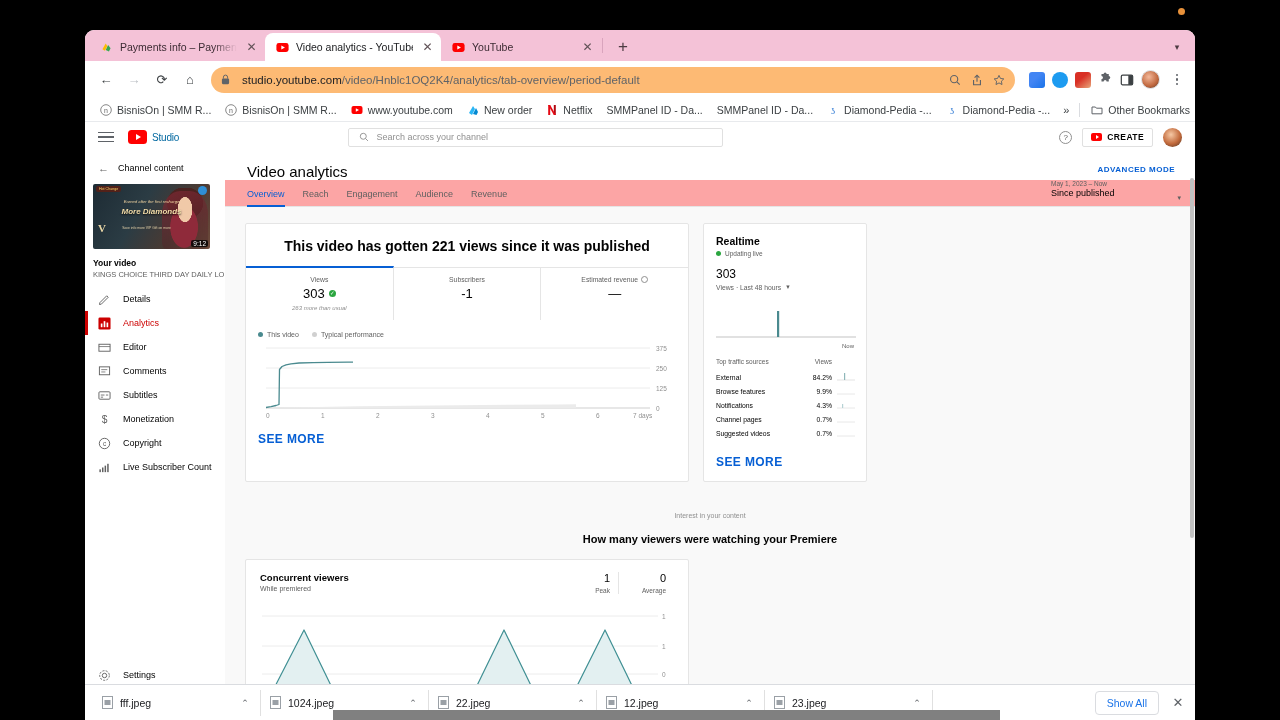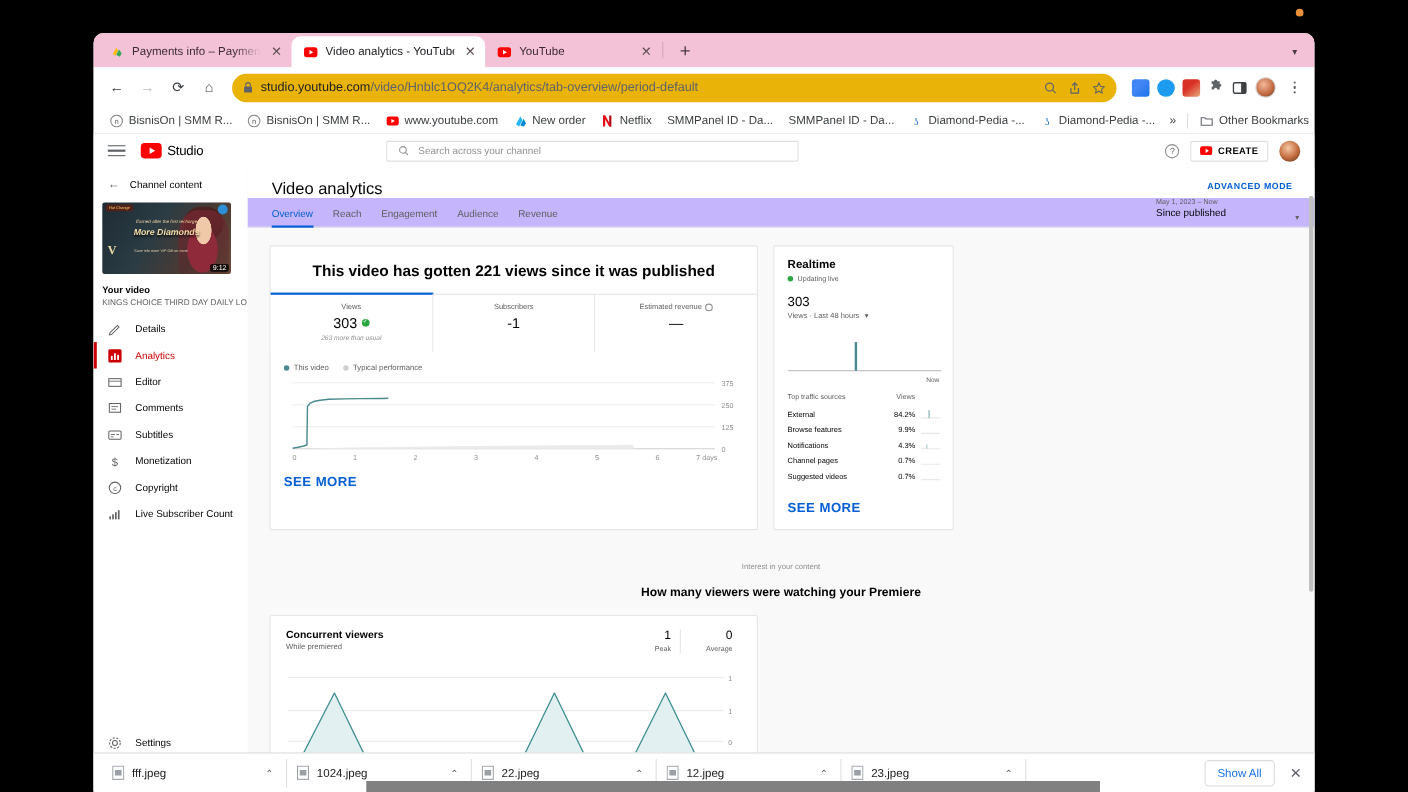--- a/index.html
+++ b/index.html
@@ -66,23 +66,23 @@
     height: 37px; background: #fff;
     display: flex; align-items: center; padding: 0 8px; gap: 2px;
   }
   .nav-btn {
     width: 26px; height: 26px; border-radius: 50%;
     display: flex; align-items: center; justify-content: center;
     color: #3c4043; font-size: 13px; flex: 0 0 26px;
   }
   .nav-btn.disabled { color: #bdc1c6; }
   .omnibox {
-    flex: 1 1 auto; height: 26px; background: #eab308;
+    flex: 1 1 auto; height: 26px; background: #fdba74;
     border-radius: 14px; margin: 0 6px;
-    display: flex; align-items: center; padding: 0 10px; gap: 7px;
+    display: flex; align-items: center; padding: 0 10px; gap: 12px;
     position: relative;
   }
   .omnibox .lock { width: 9px; height: 11px; flex: 0 0 9px; }
   .url { font-size: 11.5px; color: #5f6368; white-space: nowrap; }
   .url b { color: #202124; font-weight: 400; }
   .omni-actions { display: flex; align-items: center; gap: 10px; margin-left: auto; }
   .omni-ic { color: #5f6368; display: flex; align-items: center; }
   .ext-icons { display: flex; align-items: center; gap: 7px; padding-left: 6px; }
   .ext { width: 16px; height: 16px; border-radius: 3px; flex: 0 0 16px; }
   .ext.e1 { background: linear-gradient(135deg,#4285f4 40%, #1a73e8); }
@@ -123,21 +123,21 @@
   .brand { display: flex; align-items: center; gap: 5px; margin-left: 14px; }
   .yt-logo {
     width: 19px; height: 13.5px; background: #ff0000; border-radius: 3.5px;
     display: flex; align-items: center; justify-content: center; flex: 0 0 19px;
   }
   .yt-logo::after {
     content: ""; width: 0; height: 0; border-left: 5px solid #fff;
     border-top: 3.5px solid transparent; border-bottom: 3.5px solid transparent;
     margin-left: 1.5px;
   }
-  .brand-text { font-size: 12px; font-weight: 400; color: #000000; letter-spacing: -0.2px; }
+  .brand-text { font-size: 10px; font-weight: 400; color: #0369a1; letter-spacing: -0.2px; }
   .studio-search {
     width: 375px; height: 19px; border: 1px solid #e0e0e0; border-radius: 2px;
     display: flex; align-items: center; gap: 8px; padding: 0 10px;
     margin: 0 auto;
   }
   .studio-search .ph { font-size: 9px; color: #909090; }
   .studio-header-right { display: flex; align-items: center; gap: 10px; margin-left: auto; }
   .help-ic { width: 13px; height: 13px; border: 1px solid #909090; border-radius: 50%;
     display: flex; align-items: center; justify-content: center;
     font-size: 8px; color: #606060; }
@@ -238,21 +238,21 @@
   .page-title { font-size: 15px; font-weight: 400; color: #030303; }
   .advanced-mode {
     position: absolute; right: 20px; top: 13px;
     font-size: 8px; font-weight: 700; color: #065fd4; letter-spacing: .5px;
   }
   .daterange { position: absolute; right: 14px; top: 28px; width: 130px; }
   .dr-sub { font-size: 6.5px; color: #606060; }
   .dr-main { font-size: 9px; color: #030303; margin-top: 1px; }
   .dr-caret { position: absolute; right: 0; top: 14px; font-size: 7px; color: #606060; }
   .tabs {
-    display: flex; gap: 0; padding: 9px 0 0 22px; background: #c4b5fd;
+    display: flex; gap: 0; padding: 9px 0 0 22px; background: #fca5a5;
     border-bottom: 1px solid #e5e5e5;
   }
   .tab-item {
     font-size: 9px; color: #606060; padding: 0 9px 7px 9px; position: relative;
   }
   .tab-item:first-child { padding-left: 0; }
   .tab-item.active { color: #065fd4; font-weight: 400; }
   .tab-item.active::after {
     content: ""; position: absolute; left: 0; right: 9px; bottom: -1px; height: 2px; background: #065fd4;
   }

